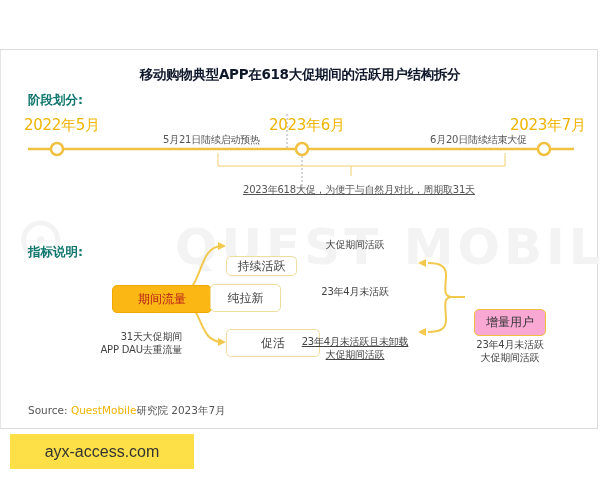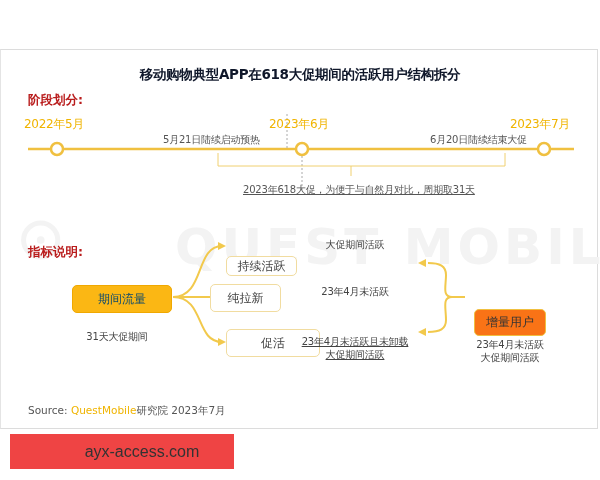--- a/index.html
+++ b/index.html
@@ -2,37 +2,37 @@
 <html><head>
 <meta charset="utf-8">
 <style>
   html, body { margin:0; padding:0; }
   body { width:600px; height:480px; position:relative; background:#ffffff; overflow:hidden;
          font-family: "DejaVu Sans", "Liberation Sans", sans-serif; color:#333; }
   .frame { position:absolute; left:0; top:49px; width:598px; height:380px;
            border:1px solid #dcdcdc; border-left-color:#e4e4e4; background:#fff; box-sizing:border-box; }
   .abs { position:absolute; white-space:nowrap; }
   .title { left:0; width:600px; top:66px; text-align:center; font-size:13.5px; font-weight:bold; color:#0f172a; letter-spacing:-0.3px; }
-  .section { font-size:12.5px; font-weight:bold; color:#b91c1c; }
-  .month { font-size:12px; color:#f0b400; letter-spacing:-0.3px; }
+  .section { font-size:12.5px; font-weight:bold; color:#0f766e; }
+  .month { font-size:15px; color:#f0b400; letter-spacing:-0.3px; }
   .small { font-size:10px; color:#555; letter-spacing:-0.2px; }
   .desc { font-size:10px; color:#444; text-align:center; line-height:13px; letter-spacing:-0.2px; }
   .node { position:absolute; box-sizing:border-box; display:flex; align-items:center; justify-content:center;
           font-size:12px; color:#444; border-radius:5px; }
-  .node.main { background:#fbb714; border:1px solid #f0a800; color:#0c4a6e; }
+  .node.main { background:#fbb714; border:1px solid #f0a800; color:#b91c1c;margin-left:40px; }
   .node.sub { background:#fff; border:1px solid #f1dca0; }
-  .node.inc { background:#f97316; border:1px solid #f0c040; color:#333; }
+  .node.inc { background:#f9a8d4; border:1px solid #f0c040; color:#333; }
   .watermark { position:absolute; left:20px; top:150px; width:580px; height:150px; pointer-events:none; }
   .wm-text { position:absolute; left:175px; top:218px; font-size:50px; font-weight:bold; color:#f3f3f3;
              letter-spacing:4px; font-family:"DejaVu Sans", sans-serif; }
   .source { left:28px; top:404px; font-size:10.5px; color:#555; }
   .source .brand { color:#f0b400; }
-  .badge { position:absolute; left:10px; top:434px; width:184px; height:35px; background:#ef4444;
+  .badge { position:absolute; left:10px; top:434px; width:184px; height:35px; background:#fde047;
            display:flex; align-items:center; justify-content:center; font-size:16px; color:#333;
-           font-family:"Liberation Sans", sans-serif;padding-left:40px; }
+           font-family:"Liberation Sans", sans-serif; }
 </style>
 </head>
 <body>
 
 <div class="frame"></div>
 
 <svg class="watermark" viewBox="0 0 580 150" style="left:20px;top:165px;width:160px;height:150px;">
   <circle cx="75" cy="75" r="62" fill="none" stroke="#f3f3f3" stroke-width="18"></circle>
   <circle cx="75" cy="75" r="14" fill="#f3f3f3"></circle>
 </svg>
@@ -72,22 +72,23 @@
   <g fill="#f2c94c">
     <polygon points="226,16 218,12 218,20"></polygon>
     <polygon points="226,67 218,63 218,71"></polygon>
     <polygon points="226,112 218,108 218,116"></polygon>
     <polygon points="418,33 426,29 426,37"></polygon>
     <polygon points="418,102 426,98 426,106"></polygon>
   </g>
 </svg>
 
 <div class="node main" style="left:72px;top:285px;width:100px;height:28px;">期间流量</div>
-<div class="abs desc" style="left:67px;top:330px;width:100px;">
+<div class="abs desc" style="left:82px;top:330px;width:100px;text-align:right;">
   <div>31天大促期间</div>
+  <div>APP DAU去重流量</div>
 </div>
 
 <div class="node sub" style="left:226px;top:236px;width:71px;height:20px;margin-top:20px;">持续活跃</div>
 <div class="node sub" style="left:210px;top:284px;width:71px;height:28px;">纯拉新</div>
 <div class="node sub" style="left:226px;top:329px;width:94px;height:28px;">促活</div>
 
 <div class="abs desc" style="left:300px;top:238px;width:110px;">
   <div>大促期间活跃</div>
 </div>
 <div class="abs desc" style="left:300px;top:285px;width:110px;">

